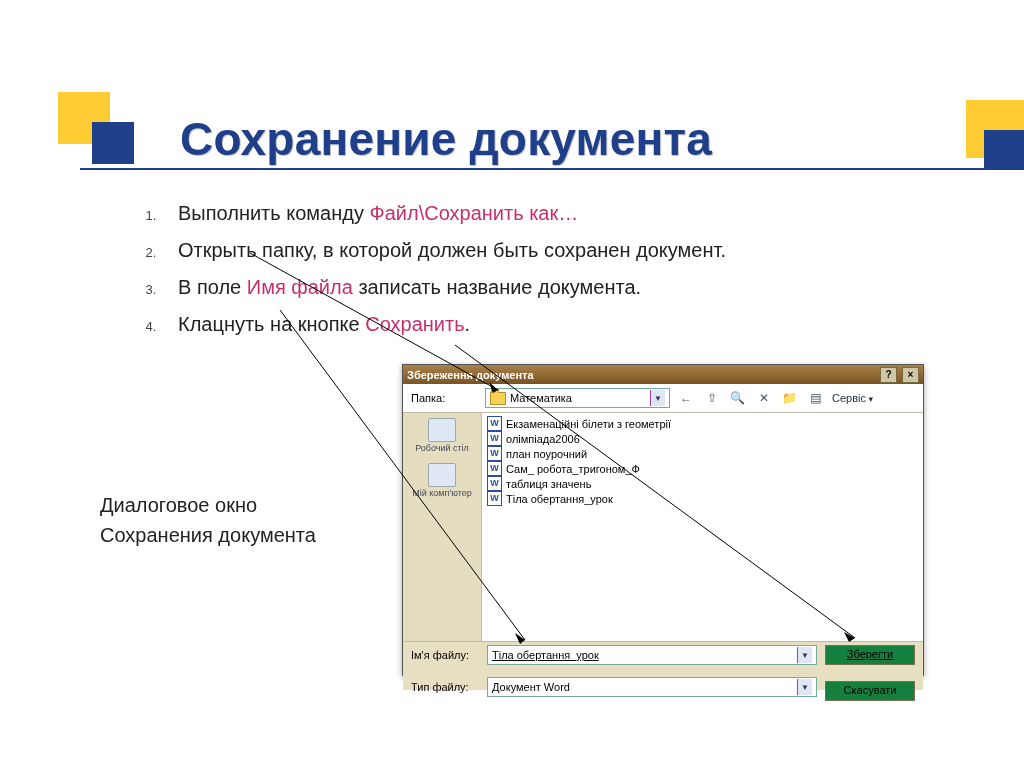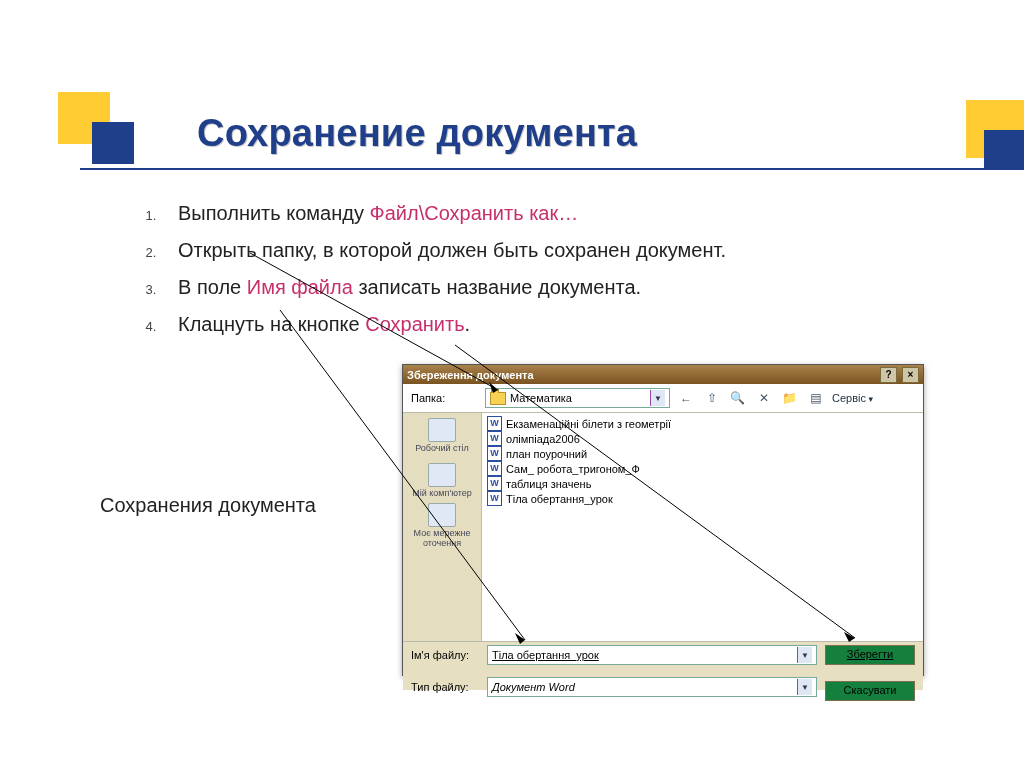--- a/index.html
+++ b/index.html
@@ -11,21 +11,21 @@
     font-family: Arial, sans-serif;
     overflow: hidden;
     position: relative;
   }
   .deco-yellow-big { position: absolute; background: #ffcc33; width: 52px; height: 52px; left: 58px; top: 92px; }
   .deco-blue-big   { position: absolute; background: #1f3f8a; width: 42px; height: 42px; left: 92px; top: 122px; }
   .deco-yellow-right { position: absolute; background: #ffcc33; width: 58px; height: 58px; right: 0; top: 100px; }
   .deco-blue-right   { position: absolute; background: #1f3f8a; width: 40px; height: 40px; right: 0; top: 130px; }
   .hline { position: absolute; left: 80px; right: 0; top: 168px; height: 2px; background: #1f3f8a; }
   .title {
-    position: absolute; left: 197px; top: 112px; font-size: 38px; font-weight: 700;
+    position: absolute; left: 180px; top: 112px; font-size: 46px; font-weight: 700;
     color: #1f3f8a; letter-spacing: .2px;
     text-shadow: 1px 1px 0 #c8c8c8;
   }
   .steps { position: absolute; left: 100px; top: 198px; width: 780px; font-size: 20px; line-height: 1.55; color: #222; }
   .steps ol { margin: 0; padding-left: 60px; }
   .steps li { margin-bottom: 6px; padding-left: 18px; }
   .steps li::marker { font-size: 13px; color: #444; }
   .hl { color: #c72f6c; }
   .caption { position: absolute; left: 100px; top: 490px; font-size: 20px; color: #222; line-height: 1.5; }
 
@@ -109,20 +109,21 @@
     <li>
       <span>В поле </span><span class="hl">Имя файла</span><span> записать название документа.</span>
     </li>
     <li>
       <span>Клацнуть на кнопке </span><span class="hl">Сохранить</span><span>.</span>
     </li>
   </ol>
 </div>
 
 <div class="caption">
+  <div>Диалоговое окно</div>
   <div>Сохранения документа</div>
 </div>
 
 <div class="dlg">
   <div class="titlebar">
     <span>Збереження документа</span>
     <span class="controls">
       <span>?</span>
       <span>×</span>
     </span>
@@ -147,24 +148,20 @@
   <div class="body">
     <div class="places">
       <div class="place">
           <div class="pic"></div>
           <span>Робочий стіл</span>
         </div>
       <div class="place">
           <div class="pic"></div>
           <span>Мій комп'ютер</span>
         </div>
-      <div class="place">
-          <div class="pic"></div>
-          <span>Моє мережне оточення</span>
-        </div>
     </div>
     <div class="filelist">
       <div class="fileitem">
           <span class="wic"></span>
           <span>Екзаменаційні білети з геометрії</span>
         </div>
       <div class="fileitem">
           <span class="wic"></span>
           <span>олімпіада2006</span>
         </div>
@@ -189,21 +186,21 @@
 
   <div class="bottombar">
     <span style="grid-column:1;grid-row:1;">Ім'я файлу:</span>
     <div class="field" style="grid-column:2;grid-row:1;">
       <span class="filename-text">Тіла обертання_урок</span>
       <span class="dd">▼</span>
     </div>
     <div class="btn primary" style="grid-column:3;grid-row:1;">Зберегти</div>
 
     <span style="grid-column:1;grid-row:2;">Тип файлу:</span>
-    <div class="field" style="grid-column:2;grid-row:2;font-style:italic;">
+    <div class="field" style="grid-column:2;grid-row:2;">
       <span>Документ Word</span>
       <span class="dd">▼</span>
     </div>
     <div class="btn" style="grid-column:3;grid-row:2;margin-top:8px;">Скасувати</div>
   </div>
 </div>
 
 <svg class="arrows">
 
   <line x1="250" y1="253" x2="498" y2="390"></line>

